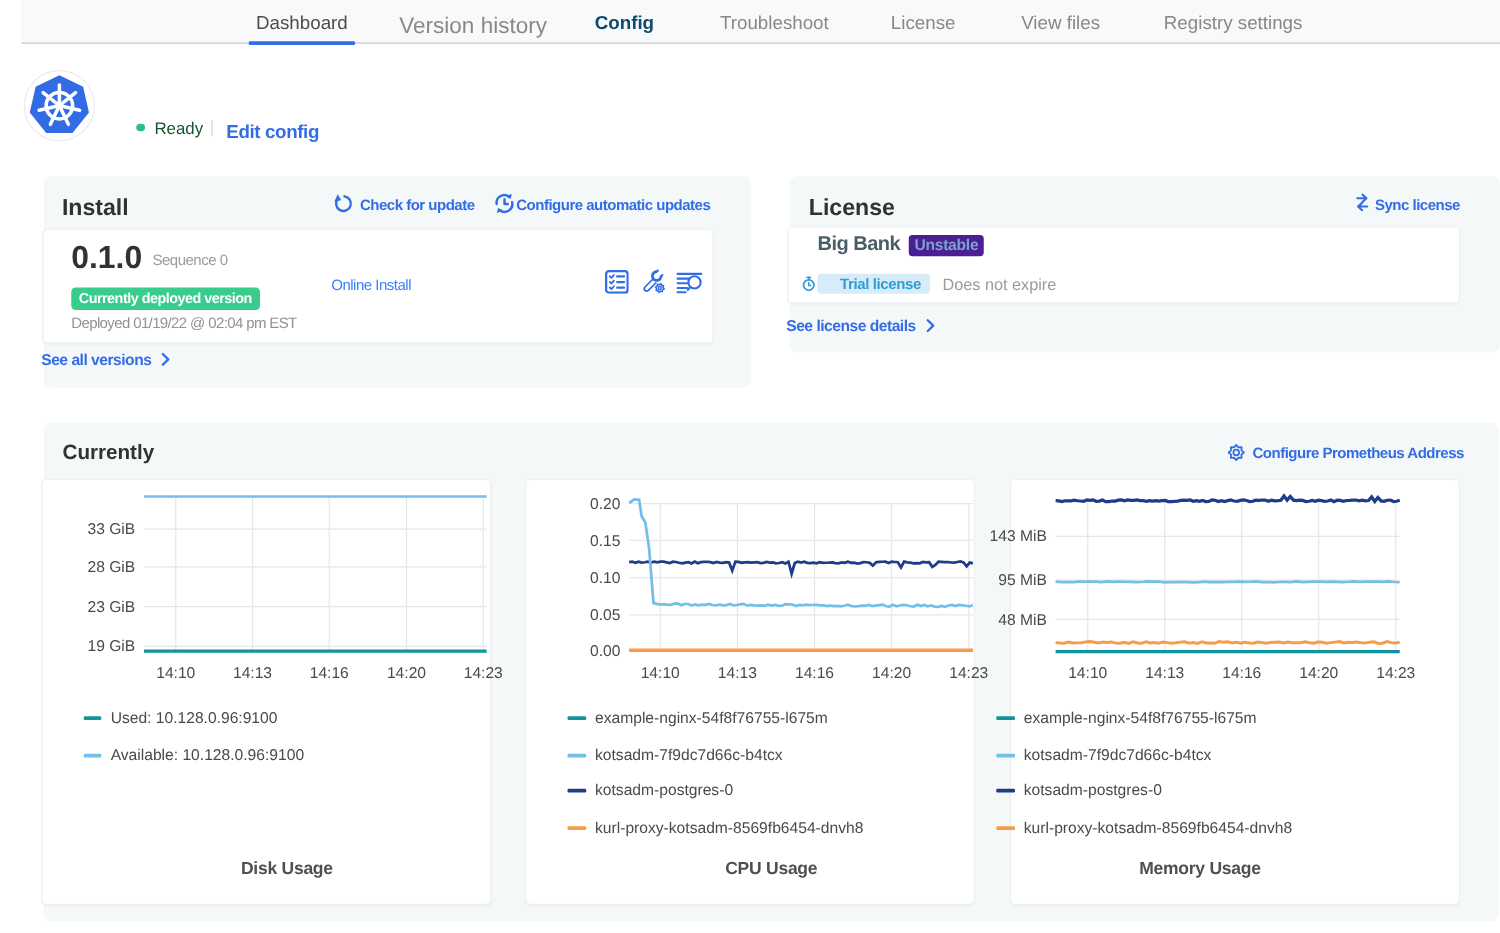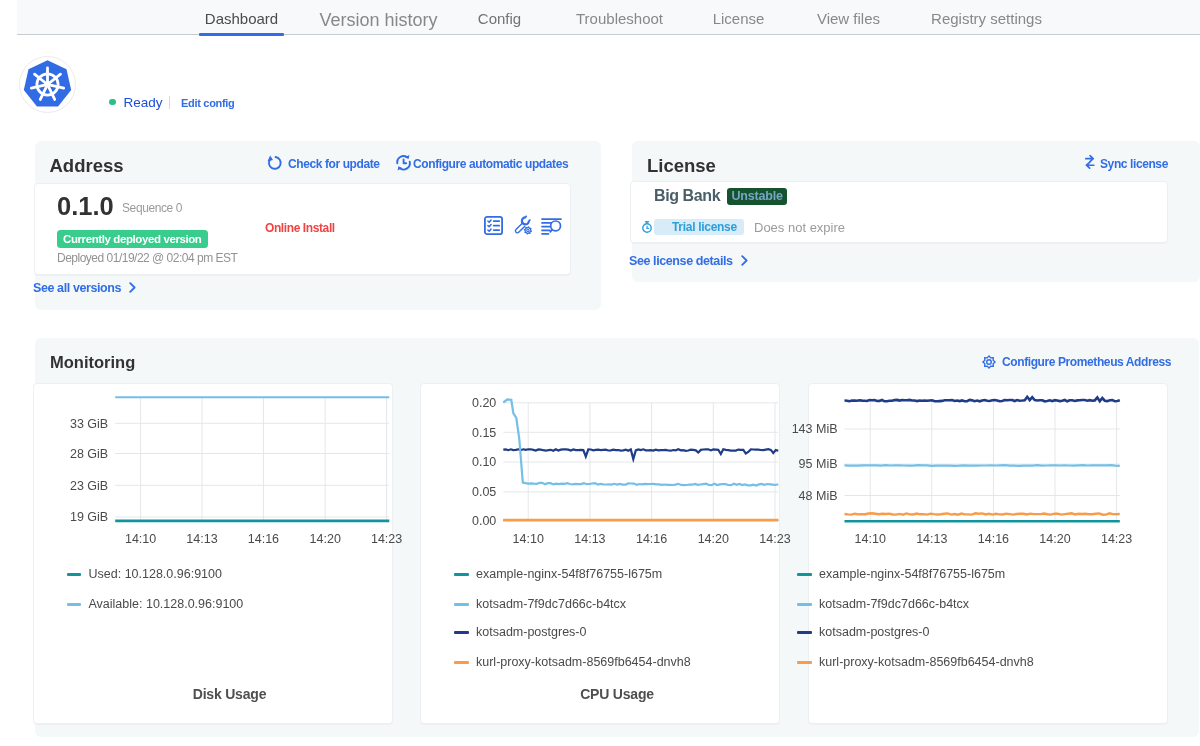--- a/index.html
+++ b/index.html
@@ -5,21 +5,21 @@
 .abs { position:absolute;margin-left:17px; }
 .link { position:absolute; color:#326de6; font-weight:bold; font-size:12px; letter-spacing:-0.4px; white-space:nowrap; }
 .wcard { position:absolute; background:#fff; border:1px solid #edf0f2; border-radius:4px; box-shadow:0 1px 1px rgba(0,0,0,0.03); }
 </style></head>
 <body>
 <div style="position:relative;width:1200px;height:746px">
 
 <div class="abs" style="left:0;top:0;width:1200px;height:35px;background:#f8f9fb;border-bottom:1px solid #c8ccce">
 <div style="position:absolute;left:224.5px;top:10px;transform:translateX(-50%);font-size:15px;color:#4c4c4c;font-weight:500;white-space:nowrap">Dashboard</div>
       <div style="position:absolute;left:361.5px;top:10px;transform:translateX(-50%);font-size:18px;color:#888888;font-weight:400;white-space:nowrap">Version history</div>
-      <div style="position:absolute;left:482.5px;top:10px;transform:translateX(-50%);font-size:15px;color:#737373;font-weight:400;white-space:nowrap">Config</div>
+      <div style="position:absolute;left:482.5px;top:10px;transform:translateX(-50%);font-size:15px;color:#0c4a6e;font-weight:700;white-space:nowrap">Config</div>
       <div style="position:absolute;left:602.5px;top:10px;transform:translateX(-50%);font-size:15px;color:#888888;font-weight:400;white-space:nowrap">Troubleshoot</div>
       <div style="position:absolute;left:721.5px;top:10px;transform:translateX(-50%);font-size:15px;color:#888888;font-weight:400;white-space:nowrap">License</div>
       <div style="position:absolute;left:831.5px;top:10px;transform:translateX(-50%);font-size:15px;color:#888888;font-weight:400;white-space:nowrap">View files</div>
       <div style="position:absolute;left:969.5px;top:10px;transform:translateX(-50%);font-size:15px;color:#888888;font-weight:400;white-space:nowrap">Registry settings</div>
       <div style="position:absolute;left:182px;top:33px;width:85px;height:2.5px;background:#326de6;border-radius:1px"></div>
 </div>
 
 <svg style="position:absolute;left:19px;top:56px" width="57" height="57" viewBox="0 0 57 57">
       <circle cx="28.5" cy="28.5" r="28" fill="#fff" stroke="#ebebeb" stroke-width="1"></circle>
       <polygon points="28.50,4.20 47.50,13.35 52.19,33.91 39.04,50.39 17.96,50.39 4.81,33.91 9.50,13.35" fill="#326ce5"></polygon>
@@ -27,45 +27,45 @@
       <line x1="28.50" y1="25.30" x2="28.50" y2="11.90" stroke="#fff" stroke-width="2.8" stroke-linecap="round"></line>
       <line x1="31.00" y1="26.50" x2="41.48" y2="18.15" stroke="#fff" stroke-width="2.8" stroke-linecap="round"></line>
       <line x1="31.62" y1="29.21" x2="44.68" y2="32.19" stroke="#fff" stroke-width="2.8" stroke-linecap="round"></line>
       <line x1="29.89" y1="31.38" x2="35.70" y2="43.46" stroke="#fff" stroke-width="2.8" stroke-linecap="round"></line>
       <line x1="27.11" y1="31.38" x2="21.30" y2="43.46" stroke="#fff" stroke-width="2.8" stroke-linecap="round"></line>
       <line x1="25.38" y1="29.21" x2="12.32" y2="32.19" stroke="#fff" stroke-width="2.8" stroke-linecap="round"></line>
       <line x1="26.00" y1="26.50" x2="15.52" y2="18.15" stroke="#fff" stroke-width="2.8" stroke-linecap="round"></line>
       <circle cx="28.5" cy="28.5" r="3.2" fill="#fff"></circle>
     </svg>
 <div class="abs" style="left:92px;top:98.5px;width:6.5px;height:6.5px;border-radius:50%;background:#2dbe85"></div>
-<div class="abs" style="left:106.5px;top:95px;font-size:13.5px;color:#1d4ed8">Ready</div>
+<div class="abs" style="left:106.5px;top:95px;font-size:13.5px;color:#14532d">Ready</div>
 <div class="abs" style="left:152px;top:96px;width:1px;height:13px;background:#d8d8d8"></div>
-<div class="abs" style="left:164px;top:97px;font-size:11px;letter-spacing:-0.3px;font-weight:bold;color:#326de6">Edit config</div>
+<div class="abs" style="left:164px;top:97px;font-size:15px;letter-spacing:-0.3px;font-weight:bold;color:#326de6">Edit config</div>
 
 <div class="abs" style="left:17.5px;top:141px;width:566.5px;height:169px;background:#f4f8f9;border-radius:6px"></div>
-<div class="abs" style="left:32.5px;top:155px;font-size:18.5px;font-weight:bold;color:#323232">Address</div>
+<div class="abs" style="left:32.5px;top:155px;font-size:18.5px;font-weight:bold;color:#323232">Install</div>
 <svg style="position:absolute;left:266px;top:154px" width="17" height="17" viewBox="0 0 17 17">
       <path d="M 9.6 3.05 A 5.9 5.9 0 1 1 4.1 5.3" fill="none" stroke="#326de6" stroke-width="1.9" stroke-linecap="round"></path>
       <path d="M 1.5 7.2 L 7.0 6.1 L 4.2 1.4 Z" fill="#326de6" stroke="none"></path>
     </svg>
 <div class="link" style="left:288px;top:156.5px">Check for update</div>
 <svg style="position:absolute;left:395px;top:154px" width="17" height="17" viewBox="0 0 17 17">
       <path d="M 2.3 9.3 A 6.3 6.3 0 0 1 12.1 3.2" fill="none" stroke="#326de6" stroke-width="1.9" stroke-linecap="round"></path>
       <path d="M 14.7 7.7 A 6.3 6.3 0 0 1 4.9 14.3" fill="none" stroke="#326de6" stroke-width="1.9" stroke-linecap="round"></path>
       <path d="M 14.4 0.9 L 13.6 5.1 L 9.8 3.3 Z" fill="#326de6" stroke="none"></path>
       <path d="M 2.6 16.5 L 3.4 12.3 L 7.2 14.1 Z" fill="#326de6" stroke="none"></path>
       <path d="M 8.6 5.4 L 8.6 9.2 L 11.2 9.2" fill="none" stroke="#326de6" stroke-width="1.9" stroke-linecap="round" stroke-linejoin="round"></path>
     </svg>
 <div class="link" style="left:413px;top:156.5px">Configure automatic updates</div>
 <div class="wcard" style="left:33.5px;top:183px;width:537px;height:92px"></div>
 <div class="abs" style="left:40px;top:191.5px;font-size:25.5px;font-weight:bold;color:#323232">0.1.0</div>
 <div class="abs" style="left:105px;top:201px;font-size:12px;letter-spacing:-0.4px;color:#9b9b9b">Sequence 0</div>
 <div class="abs" style="left:40px;top:230px;height:18px;background:#38cc8d;border-radius:3.5px;color:#fff;font-size:11.5px;letter-spacing:-0.4px;font-weight:bold;line-height:18px;padding:0 6px">Currently deployed version</div>
 <div class="abs" style="left:40px;top:250.5px;font-size:12px;letter-spacing:-0.5px;color:#929292">Deployed 01/19/22 @ 02:04 pm EST</div>
-<div class="abs" style="left:248px;top:221px;font-size:12px;letter-spacing:-0.4px;font-weight:bold;color:#ef4444">Online Install</div>
+<div class="abs" style="left:248px;top:221px;font-size:12px;letter-spacing:-0.4px;font-weight:normal;color:#3b82f6">Online Install</div>
 <svg style="position:absolute;left:484px;top:216px" width="19" height="19" viewBox="0 0 19 19">
       <rect x="0.9" y="0.9" width="17.2" height="17.2" rx="2.2" fill="none" stroke="#326de6" stroke-width="1.8"></rect>
       <path d="M 3.9 5.0 L 5.2 6.3 L 7.1 4.0" fill="none" stroke="#326de6" stroke-width="1.5" stroke-linecap="round" stroke-linejoin="round"></path>
       <path d="M 3.9 9.5 L 5.2 10.8 L 7.1 8.5" fill="none" stroke="#326de6" stroke-width="1.5" stroke-linecap="round" stroke-linejoin="round"></path>
       <path d="M 3.9 14.0 L 5.2 15.3 L 7.1 13.0" fill="none" stroke="#326de6" stroke-width="1.5" stroke-linecap="round" stroke-linejoin="round"></path>
       <line x1="9.7" y1="5.1" x2="15.2" y2="5.1" stroke="#326de6" stroke-width="1.8" stroke-linecap="round"></line>
       <line x1="9.7" y1="9.6" x2="15.2" y2="9.6" stroke="#326de6" stroke-width="1.8" stroke-linecap="round"></line>
       <line x1="9.7" y1="14.1" x2="15.2" y2="14.1" stroke="#326de6" stroke-width="1.8" stroke-linecap="round"></line>
     </svg>
 <svg style="position:absolute;left:513px;top:215px" width="20" height="20" viewBox="0 0 20 20">
@@ -91,35 +91,35 @@
 
 <div class="abs" style="left:615px;top:141px;width:568px;height:141px;background:#f4f8f9;border-radius:6px"></div>
 <div class="abs" style="left:630px;top:155px;font-size:18.5px;font-weight:bold;color:#323232">License</div>
 <svg style="position:absolute;left:1082px;top:153px" width="16" height="16" viewBox="0 0 16 17">
       <path d="M 3.6 6.0 L 10.0 6.0 M 8.0 2.9 L 11.4 6.0 L 8.0 9.1" fill="none" stroke="#326de6" stroke-width="1.8" stroke-linecap="round" stroke-linejoin="round"></path>
       <path d="M 12.0 13.0 L 5.6 13.0 M 7.6 9.9 L 4.2 13.0 L 7.6 16.1" fill="none" stroke="#326de6" stroke-width="1.8" stroke-linecap="round" stroke-linejoin="round"></path>
     </svg>
 <div class="link" style="left:1100px;top:156.5px">Sync license</div>
 <div class="wcard" style="left:629.5px;top:181px;width:538px;height:62px"></div>
 <div class="abs" style="left:637px;top:187px;font-size:16px;letter-spacing:-0.4px;font-weight:bold;color:#4a5e68">Big Bank</div>
-<div class="abs" style="left:710px;top:188px;height:17px;background:#14532d;border-radius:3px;color:#77a5c6;font-size:12.5px;font-weight:bold;line-height:17px;padding:0 4.5px;letter-spacing:-0.2px">Unstable</div>
+<div class="abs" style="left:710px;top:188px;height:17px;background:#4c1d95;border-radius:3px;color:#77a5c6;font-size:12.5px;font-weight:bold;line-height:17px;padding:0 4.5px;letter-spacing:-0.2px">Unstable</div>
 <div class="abs" style="left:637px;top:219px;height:16px;background:#d7ebf8;border-radius:3px;color:#2d9fd6;font-size:12px;letter-spacing:-0.3px;font-weight:bold;line-height:16px;padding:0 7px 0 18px">Trial license</div>
 <svg style="position:absolute;left:641px;top:221px" width="12" height="12" viewBox="0 0 12 12">
       <circle cx="6" cy="7" r="4.2" fill="none" stroke="#2d9fd6" stroke-width="1.4"></circle>
       <line x1="6" y1="0.8" x2="6" y2="2.2" stroke="#2d9fd6" stroke-width="1.4" stroke-linecap="round"></line>
       <line x1="4.6" y1="0.8" x2="7.4" y2="0.8" stroke="#2d9fd6" stroke-width="1.4" stroke-linecap="round"></line>
       <path d="M 6 5 L 6 7.4 L 7.6 7.4" fill="none" stroke="#2d9fd6" stroke-width="1.2" stroke-linecap="round"></path>
     </svg>
 <div class="abs" style="left:737px;top:220px;font-size:13px;color:#9b9b9b">Does not expire</div>
 <div class="link" style="left:629px;top:254px;font-size:12.5px">See license details <svg width="11" height="11" viewBox="0 0 11 11" style="vertical-align:-1px;margin-left:3px">
         <path d="M 3.2 1.2 L 7.6 5.5 L 3.2 9.8" fill="none" stroke="#326de6" stroke-width="1.8" stroke-linecap="round" stroke-linejoin="round"></path>
       </svg></div>
 
 <div class="abs" style="left:18px;top:338px;width:1164px;height:399px;background:#f4f8f9;border-radius:6px"></div>
-<div class="abs" style="left:33px;top:353px;font-size:16.5px;font-weight:bold;color:#323232">Monitoring</div>
+<div class="abs" style="left:33px;top:353px;font-size:16.5px;font-weight:bold;color:#323232">Currently</div>
 <svg style="position:absolute;left:982px;top:355px" width="14" height="14" viewBox="0 0 16 16">
       <path d="M 8.00 1.00 L 9.95 3.29 L 12.95 3.05 L 12.71 6.05 L 15.00 8.00 L 12.71 9.95 L 12.95 12.95 L 9.95 12.71 L 8.00 15.00 L 6.05 12.71 L 3.05 12.95 L 3.29 9.95 L 1.00 8.00 L 3.29 6.05 L 3.05 3.05 L 6.05 3.29 L 8.00 1.00 Z" fill="none" stroke="#326de6" stroke-width="1.6" stroke-linejoin="round"></path>
       <circle cx="8" cy="8" r="2.6" fill="none" stroke="#326de6" stroke-width="1.6"></circle>
     </svg>
 <div class="link" style="left:1002px;top:355px">Configure Prometheus Address</div>
 
 <div class="wcard" style="left:32.5px;top:383px;width:360px;height:341px"></div>
 <div class="wcard" style="left:420px;top:383px;width:360px;height:341px"></div>
 <div class="wcard" style="left:807.5px;top:383px;width:360px;height:341px"></div>
 
@@ -215,15 +215,16 @@
         <polyline points="64.5,138.2 339.8,138.2" fill="none" stroke="#12949c" stroke-width="2.6"></polyline>
       </svg>
 <div style="position:absolute;left:17px;top:190px;width:14.5px;height:2.6px;border-radius:1px;background:#12949c"></div>
       <div style="position:absolute;left:39px;top:184px;font-size:12.5px;color:#4a4a4a;line-height:15px">example-nginx-54f8f76755-l675m</div>
       <div style="position:absolute;left:17px;top:220px;width:14.5px;height:2.6px;border-radius:1px;background:#74bfe8"></div>
       <div style="position:absolute;left:39px;top:214px;font-size:12.5px;color:#4a4a4a;line-height:15px">kotsadm-7f9dc7d66c-b4tcx</div>
       <div style="position:absolute;left:17px;top:248px;width:14.5px;height:2.6px;border-radius:1px;background:#1f3c88"></div>
       <div style="position:absolute;left:39px;top:242px;font-size:12.5px;color:#4a4a4a;line-height:15px">kotsadm-postgres-0</div>
       <div style="position:absolute;left:17px;top:278px;width:14.5px;height:2.6px;border-radius:1px;background:#f99c4a"></div>
       <div style="position:absolute;left:39px;top:272px;font-size:12.5px;color:#4a4a4a;line-height:15px">kurl-proxy-kotsadm-8569fb6454-dnvh8</div>
+<div style="position:absolute;left:0;bottom:22px;width:100%;text-align:center;font-size:14px;font-weight:bold;color:#4f4f4f;letter-spacing:-0.2px">Memory Usage</div>
 </div>
 
 </div>
 
 </body></html>

